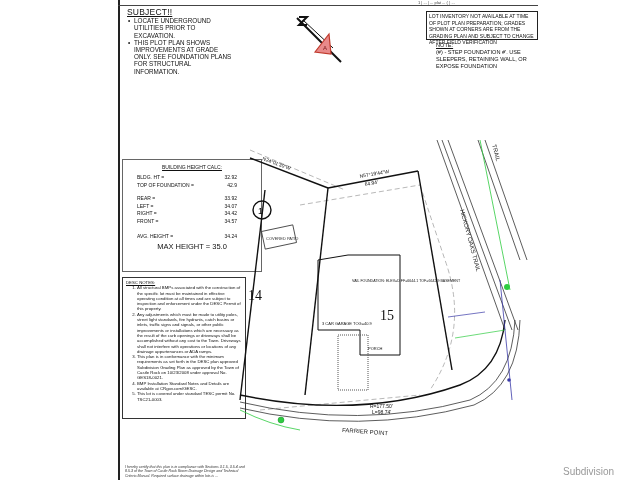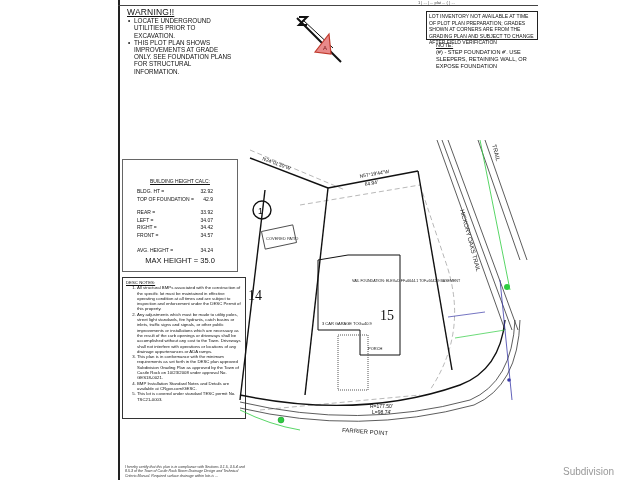--- a/index.html
+++ b/index.html
@@ -10,21 +10,21 @@
   .top-tick { position:absolute; left:418px; top:0; width:120px; height:5px; font-size:4px; color:#444; overflow:hidden; white-space:nowrap; }
   .warning { position:absolute; left:127px; top:9px; width:110px; font-size:6.3px; line-height:7.2px; }
   .warning .title { font-size:8.5px; text-decoration:underline; letter-spacing:0.2px; margin-bottom:1px; }
   .warning ul { margin:0; padding-left:7px; }
   .warning li { list-style:none; position:relative; }
   .warning li::before { content:"•"; position:absolute; left:-6px; }
   .north { position:absolute; left:293px; top:14px; width:60px; height:60px; }
   .lot-note { position:absolute; left:426px; top:11px; width:112px; height:29px; border:1.5px solid #222; font-size:5px; line-height:6.6px; padding:1px 2px; box-sizing:border-box; }
   .note2 { position:absolute; left:436px; top:42px; width:104px; font-size:5.6px; line-height:7px; }
   .note2 .lbl { text-decoration:underline; }
-  .calc { position:absolute; left:122px; top:159px; width:116px; height:113px; border:1px solid #666; font-size:5px; padding-top:18px; box-sizing:border-box; }
+  .calc { position:absolute; left:122px; top:159px; width:140px; height:113px; border:1px solid #666; font-size:5px; padding-top:4px; box-sizing:border-box; }
   .calc .ttl { text-align:center; text-decoration:underline; margin-bottom:4px; }
   .calc .row { display:flex; justify-content:space-between; padding:0 24px 0 14px; height:7.5px; line-height:7.5px; }
   .calc .row.gap { margin-top:6px; }
   .calc .row.gap2 { margin-top:8px; }
   .calc .max { text-align:center; font-size:7.5px; margin-top:1px; }
   .desc { position:absolute; left:122px; top:277px; width:124px; height:142px; border:1.5px solid #333; font-size:4.3px; line-height:5.3px; padding:2px 3px; box-sizing:border-box; overflow:hidden; }
   .desc .ttl { text-decoration:underline; }
   .desc ol { margin:0; padding-left:11px; }
   .cert { position:absolute; left:125px; top:465px; width:120px; font-size:3.6px; line-height:4.3px; color:#333; font-style:italic; }
   .plan { position:absolute; left:232px; top:120px; width:308px; height:320px; }
@@ -32,21 +32,21 @@
 </style>
 </head>
 <body>
 
 <div class="sheet"></div>
 <div class="left-border"></div>
 <div class="top-rule"></div>
 <div class="top-tick">1 | ... | ... plat ... ( ) ...</div>
 
 <div class="warning">
-  <div class="title">WARNING!!</div>
+  <div class="title">SUBJECT!!</div>
   <ul>
     <li>LOCATE UNDERGROUND UTILITIES PRIOR TO EXCAVATION.</li>
     <li>THIS PLOT PLAN SHOWS IMPROVEMENTS AT GRADE ONLY. SEE FOUNDATION PLANS FOR STRUCTURAL INFORMATION.</li>
   </ul>
 </div>
 
 <svg class="north" viewBox="0 0 60 60">
   <line x1="4" y1="4" x2="48" y2="48" stroke="#111" stroke-width="2"></line>
   <line x1="10" y1="6" x2="40" y2="34" stroke="#111" stroke-width="1"></line>
   <polyline points="6,3 14,3 6,11 14,11" fill="none" stroke="#111" stroke-width="2"></polyline>

